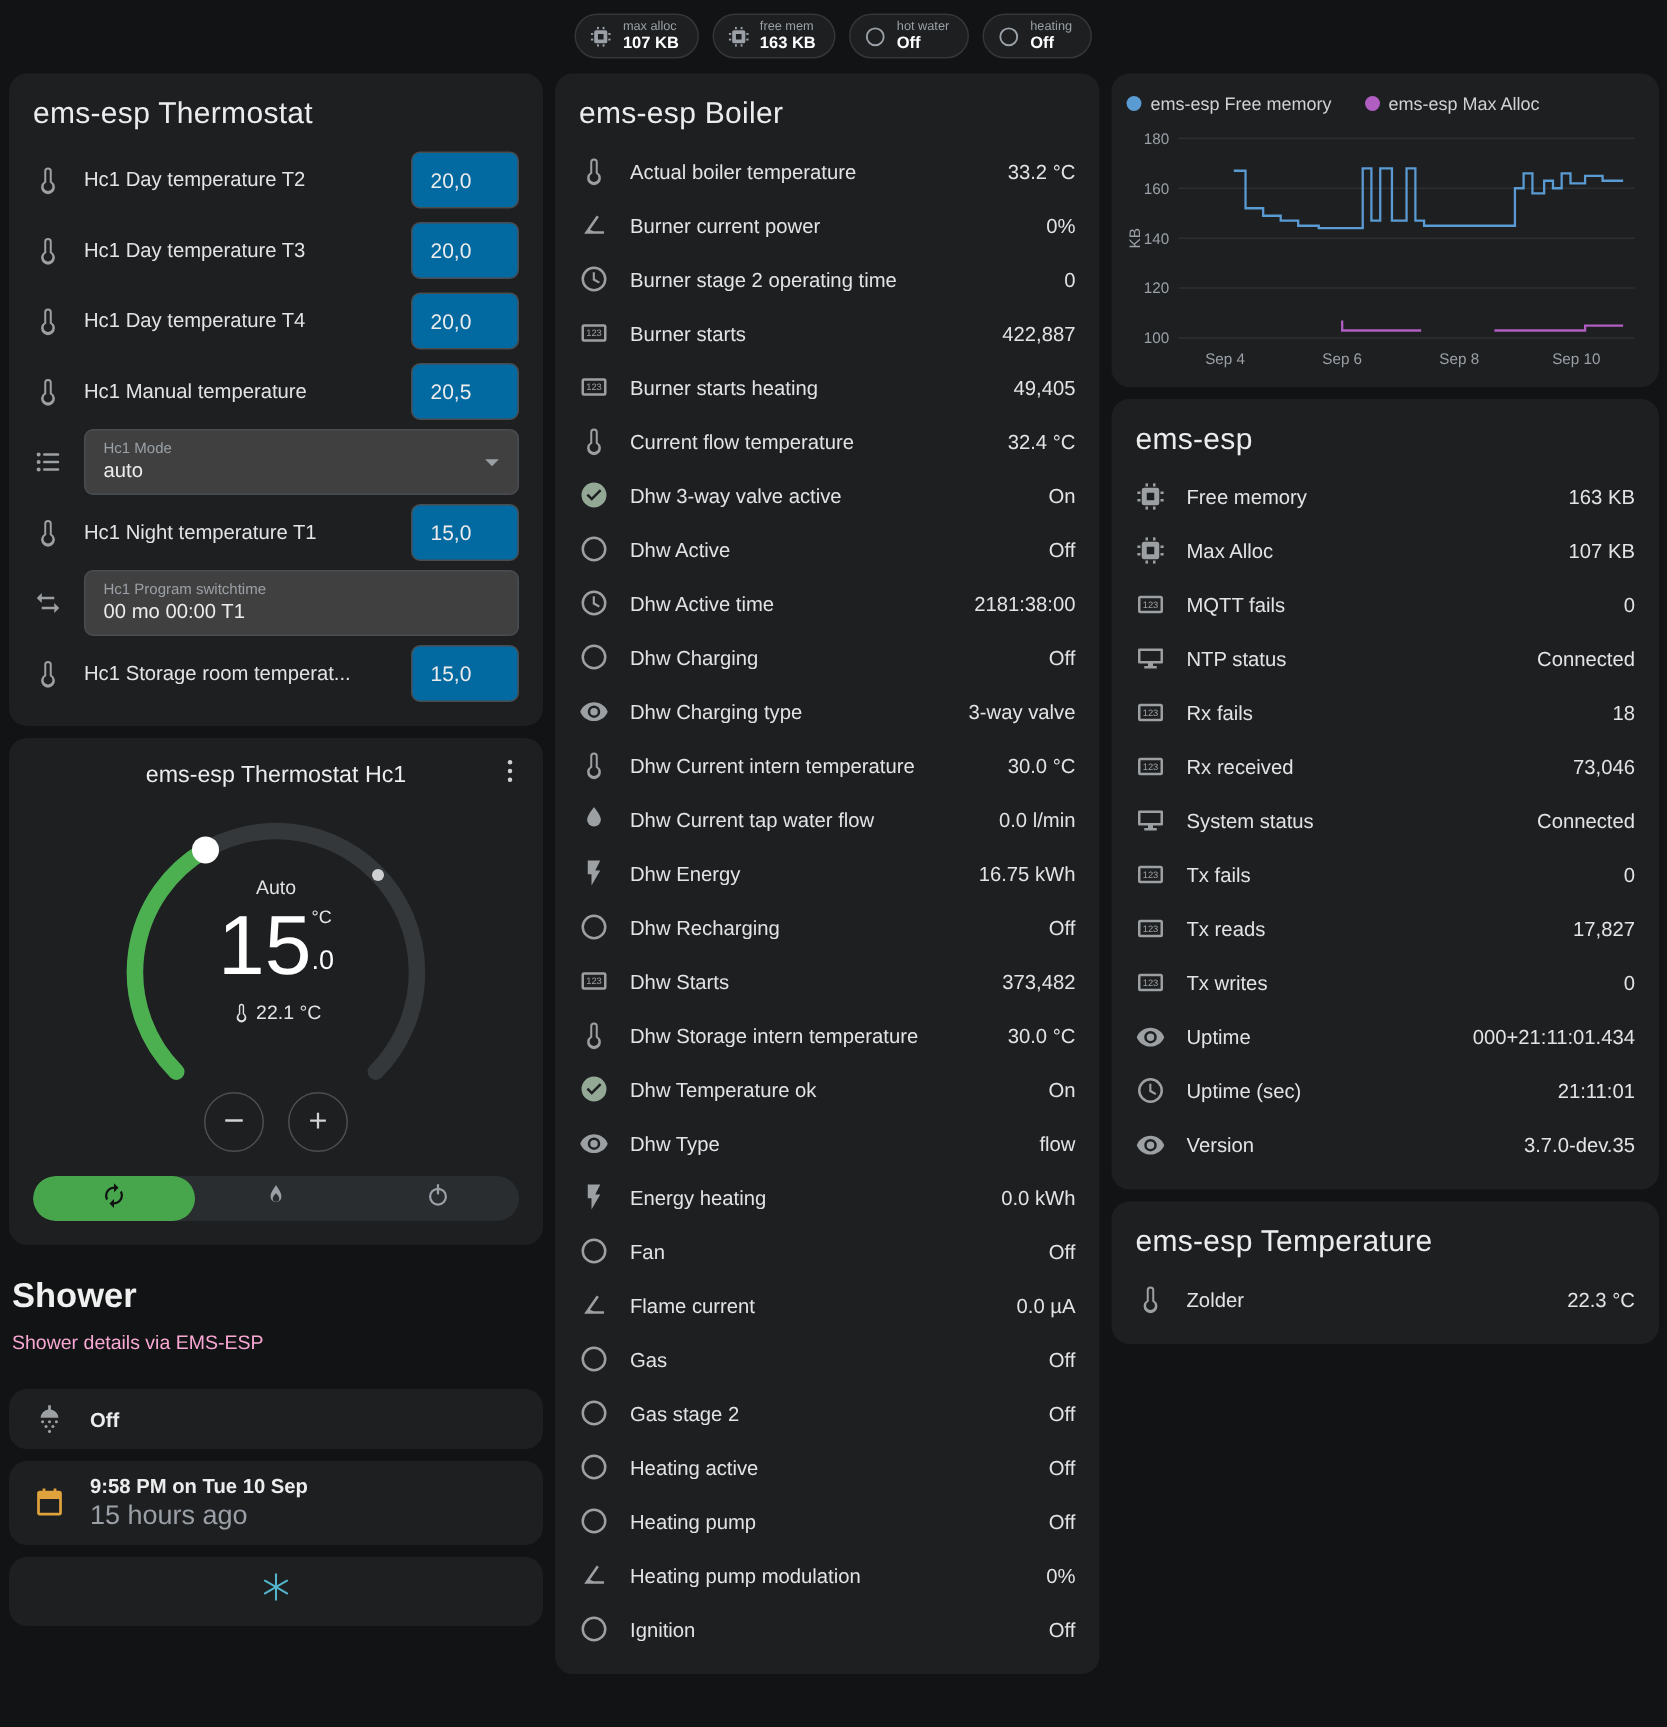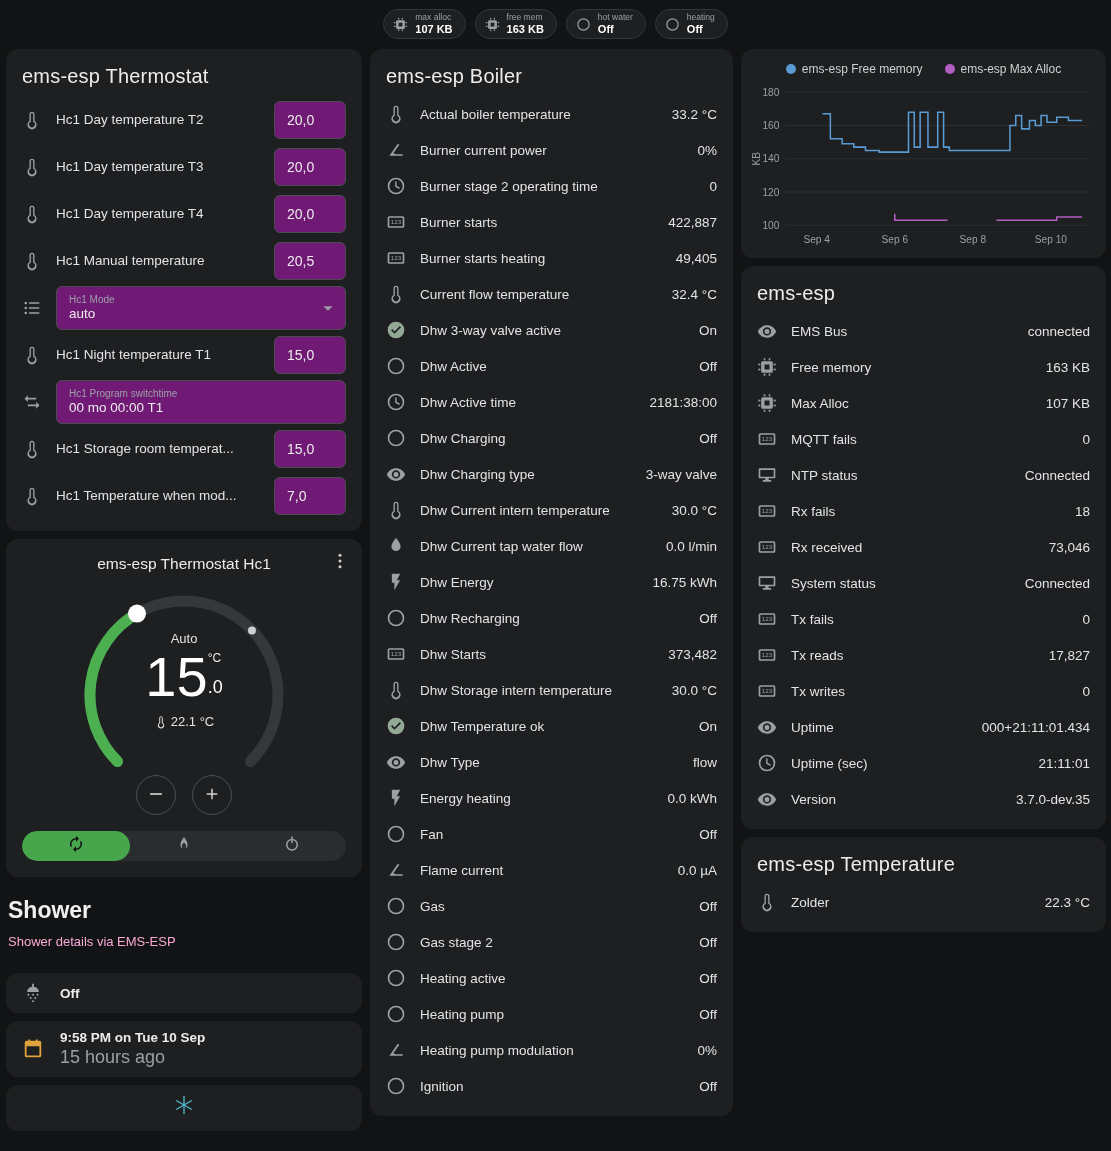--- a/index.html
+++ b/index.html
@@ -25,24 +25,24 @@
   
   .erow{display:flex;align-items:center;gap:14px;height:36px;min-width:0;}
   .erow .ic{display:flex;color:#9da0a2;flex:none;}
   .erow .nm{flex:1;font-size:13.5px;font-weight:500;color:#e2e3e4;white-space:nowrap;overflow:hidden;text-overflow:ellipsis;}
   .erow .val{font-size:13.5px;color:#e2e3e4;white-space:nowrap;}
 
   
   .trow{display:flex;align-items:center;gap:12px;min-height:47px;min-width:0;}
   .trow .ic{display:flex;color:#9da0a2;flex:none;width:22px;}
   .trow .nm{flex:1;font-size:13.5px;font-weight:500;color:#e2e3e4;white-space:nowrap;overflow:hidden;text-overflow:ellipsis;}
-  .numbox{width:72px;height:38px;flex:none;background:#701a75;border:1px solid #4a4d50;border-radius:6px;
+  .numbox{width:72px;height:38px;flex:none;background:#0369a1;border:1px solid #4a4d50;border-radius:6px;
     color:#ececec;font-size:14px;padding:0 6px 0 12px;box-sizing:border-box;font-family:inherit;outline:none;}
   .selbox{flex:1;min-width:0;height:44px;border:1px solid #4a4d50;border-radius:6px;padding:5px 30px 5px 12px;
-    box-sizing:border-box;display:flex;flex-direction:column;justify-content:center;position:relative;background:#701a75;}
+    box-sizing:border-box;display:flex;flex-direction:column;justify-content:center;position:relative;background:#404040;}
   .box-label{font-size:10px;color:#9aa0a6;margin-bottom:1px;}
   .box-value{font-size:13.5px;color:#ececec;white-space:nowrap;overflow:hidden;text-overflow:ellipsis;}
   .selbox .caret{position:absolute;right:6px;top:50%;transform:translateY(-50%);color:#9aa0a6;}
 
   
   .hc1-header{display:flex;align-items:center;justify-content:center;position:relative;padding:4px 0 0;}
   .hc1-title{font-size:15.5px;font-weight:500;color:#ececec;}
   .menu-dots{position:absolute;right:-4px;top:0;color:#d0d0d0;display:flex;cursor:pointer;}
   .dial{position:relative;width:240px;height:242px;margin:4px auto 0;}
   .dial svg.dialsvg{position:absolute;left:0;top:0;}
@@ -67,21 +67,21 @@
   .shower-sub{margin:0 2px 16px;font-size:13px;color:#f9a8d4;}
   .srow{display:flex;align-items:center;gap:16px;padding:9px 16px;min-height:24px;}
   .srow .ic{display:flex;flex:none;}
   .stext{display:flex;flex-direction:column;min-width:0;}
   .shower-primary{font-size:13.5px;font-weight:700;color:#ececec;}
   .shower-secondary{font-size:18px;color:#9aa0a6;margin-top:2px;}
   .srow.scenter{justify-content:center;align-items:flex-start;height:46px;}
 
   
   .chart-card{padding:10px 10px 4px;}
-  .legend{display:flex;justify-content:center;align-items:center;gap:22px;margin:3px 0 6px;}
+  .legend{display:flex;align-items:center;gap:22px;margin:3px 0 6px;}
   .legend-item{display:flex;align-items:center;font-size:12px;color:#cfd1d2;cursor:pointer;}
   .legend-dot{width:10px;height:10px;border-radius:50%;display:inline-block;margin-right:6px;}
   #chart{width:100%;height:172px;display:block;}
 </style>
 </head>
 <body>
 
 <div class="topbar" id="chips">
     <div class="chip">
       <span class="ic">
@@ -230,29 +230,20 @@
           </div>
           <div class="trow">
             <span class="ic">
               <svg width="20" height="20" viewBox="0 0 24 24" fill="currentColor">
                 <path fill-rule="evenodd" d="M15 13.2V5a3 3 0 0 0-6 0v8.2a5.5 5.5 0 1 0 6 0zM12 3.6A1.4 1.4 0 0 1 13.4 5v9l.6.4a3.5 3.5 0 1 1-4 0l.6-.4V5A1.4 1.4 0 0 1 12 3.6z"></path>
               </svg>
             </span>
             <div class="nm">Hc1 Storage room temperat...</div>
             <input class="numbox" readonly="" value="15,0" style="">
           </div>
-          <div class="trow">
-            <span class="ic">
-              <svg width="20" height="20" viewBox="0 0 24 24" fill="currentColor">
-                <path fill-rule="evenodd" d="M15 13.2V5a3 3 0 0 0-6 0v8.2a5.5 5.5 0 1 0 6 0zM12 3.6A1.4 1.4 0 0 1 13.4 5v9l.6.4a3.5 3.5 0 1 1-4 0l.6-.4V5A1.4 1.4 0 0 1 12 3.6z"></path>
-              </svg>
-            </span>
-            <div class="nm">Hc1 Temperature when mod...</div>
-            <input class="numbox" readonly="" value="7,0" style="">
-          </div>
         </div>
     </section>
 
     <section class="card">
       <div class="hc1-header">
         <span class="hc1-title">ems-esp Thermostat Hc1</span>
         <span class="menu-dots" id="menu-dots">
             <span class="ic"><svg width="20" height="20" viewBox="0 0 24 24" fill="currentColor">
                 <circle cx="12" cy="5" r="1.8"></circle>
                 <circle cx="12" cy="12" r="1.8"></circle>
@@ -659,29 +650,20 @@
           <path d="M141.7 128.6 L141.7 135.1 L193.6 135.1 M241.7 135.1 L301.3 135.1 L301.3 131.9 L326.3 131.9 " fill="none" stroke="#b15ec2" stroke-width="1.5"></path>
         </svg>
     </section>
 
     <section class="card">
       <h2 class="card-title">ems-esp</h2>
       <div id="emsesp-rows">
           <div class="erow">
             <span class="ic">
               <svg width="20" height="20" viewBox="0 0 24 24" fill="currentColor">
-                <path fill-rule="evenodd" d="M12 5C7 5 2.7 8.1 1 12.5 2.7 16.9 7 20 12 20s9.3-3.1 11-7.5C21.3 8.1 17 5 12 5zm0 12.5a5 5 0 1 1 0-10 5 5 0 0 1 0 10zm0-2a3 3 0 1 0 0-6 3 3 0 0 0 0 6z"></path>
-              </svg>
-            </span>
-            <div class="nm">EMS Bus</div>
-            <div class="val">connected</div>
-          </div>
-          <div class="erow">
-            <span class="ic">
-              <svg width="20" height="20" viewBox="0 0 24 24" fill="currentColor">
                 <path fill-rule="evenodd" d="M7 5h10a2 2 0 0 1 2 2v10a2 2 0 0 1-2 2H7a2 2 0 0 1-2-2V7a2 2 0 0 1 2-2zm2 4v6h6V9H9z"></path>
                 <rect x="8" y="1.5" width="2" height="2.5"></rect>
                 <rect x="14" y="1.5" width="2" height="2.5"></rect>
                 <rect x="8" y="20" width="2" height="2.5"></rect>
                 <rect x="14" y="20" width="2" height="2.5"></rect>
                 <rect x="1.5" y="8" width="2.5" height="2"></rect>
                 <rect x="1.5" y="14" width="2.5" height="2"></rect>
                 <rect x="20" y="8" width="2.5" height="2"></rect>
                 <rect x="20" y="14" width="2.5" height="2"></rect>
               </svg>

